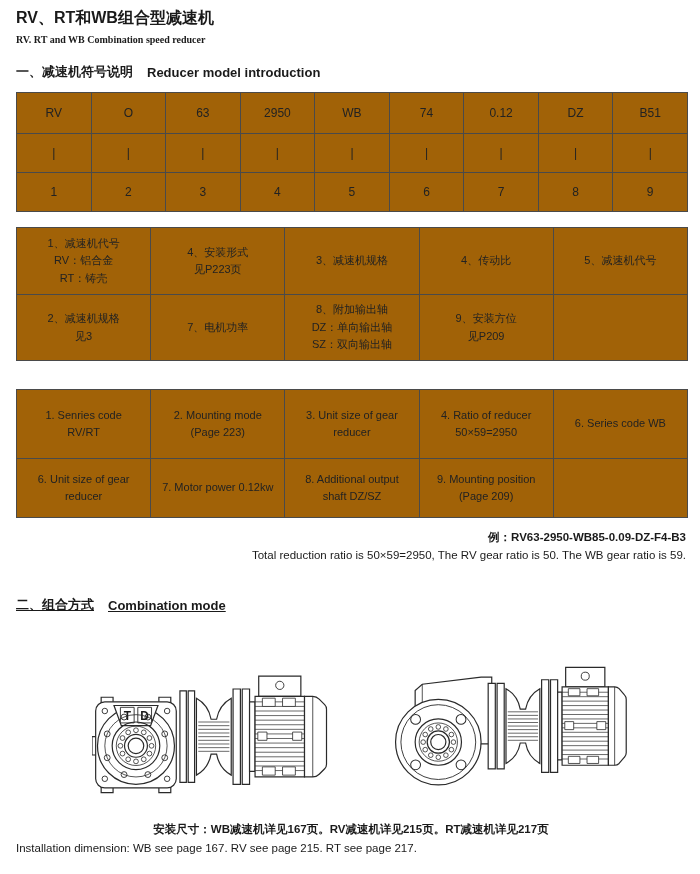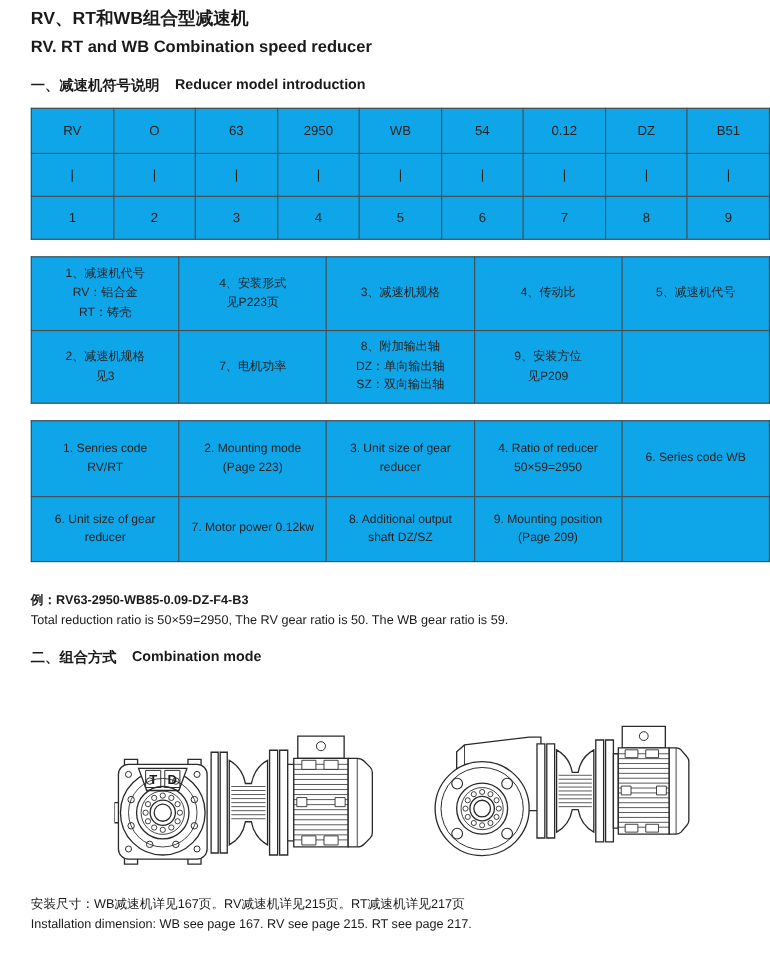--- a/index.html
+++ b/index.html
@@ -3,62 +3,62 @@
 <meta charset="utf-8">
 <style>
   * { box-sizing: border-box; }
   html, body { margin: 0; padding: 0; }
   body {
     width: 700px; height: 874px;
     background: #ffffff;
     color: #1a1a1a;
     font-family: "Liberation Sans", "DejaVu Sans", sans-serif;
   }
-  .page { padding: 8px 14px 0 28px; width: 700px; height: 874px; }
+  .page { padding: 8px 14px 0 16px; width: 700px; height: 874px; }
 
   .title-zh { font-size: 16px; font-weight: bold; margin: 0 0 7px 0; line-height: 1.2; }
-  .title-en { font-size: 15px; font-weight: bold; margin: 0 0 17px 0; line-height: 1.2; }
-
-  .sec-heading { display: flex; align-items: flex-start; gap: 14px; margin: 0 0 11px 0; }
+  .title-en { font-size: 10px; font-weight: bold; margin: 0 0 17px 0; line-height: 1.2; font-family: Liberation Serif, serif; }
+
+  .sec-heading { display: flex; align-items: center; gap: 14px; margin: 0 0 11px 0; }
   .sec-heading .zh { font-size: 13px; font-weight: bold; }
   .sec-heading .en { font-size: 13px; font-weight: bold; }
 
-  table { border-collapse: collapse; width: 672px; table-layout: fixed; background: #0ea5e9; }
+  table { border-collapse: collapse; width: 672px; table-layout: fixed; background: #a16207; }
   td { border: 1px solid #4a4a4a; text-align: center; vertical-align: middle; padding: 2px; }
 
   .t-code { margin-bottom: 15px; }
   .t-code td { font-size: 12px; color: #222; }
   .t-code tr.r-code td { height: 41px; }
   .t-code tr.r-bar td  { height: 39px; font-size: 12px; }
   .t-code tr.r-pos td  { height: 39px; }
 
-  .t-legend { margin-bottom: 15px; }
+  .t-legend { margin-bottom: 28px; }
   .t-legend td { font-size: 11px; line-height: 1.6; white-space: pre-line; color: #222; }
   .t-legend-zh tr.r1 td { height: 67px; }
   .t-legend-zh tr.r2 td { height: 66px; }
   .t-legend-en tr.r1 td { height: 69px; }
   .t-legend-en tr.r2 td { height: 59px; }
-  .t-legend-en { margin-bottom: 26px; }
-
-  .example p { margin: 0; line-height: 18px; font-size: 11.5px; }
+  .t-legend-en { margin-bottom: 10px; }
+
+  .example p { margin: 0; line-height: 18px; font-size: 11.5px; text-align: right; }
   .example .zh { font-weight: bold; }
 
-  .sec-heading.second { margin-top: 16px; margin-bottom: 0; }
+  .sec-heading.second { margin-top: 32px; margin-bottom: 0; text-decoration: underline; }
 
   .drawings {
     margin-top: 24px; height: 168px;
     display: flex; justify-content: space-between; align-items: center;
     padding: 0 58px 0 76px;
   }
   .machine svg { display: block; }
   .machine * { vector-effect: non-scaling-stroke; }
 
   .footer { margin-top: 14px; }
   .footer p { margin: 0; line-height: 19px; font-size: 11.5px; }
-  .footer .zh { font-weight: normal; }
+  .footer .zh { font-weight: bold; text-align: center; }
 </style>
 </head>
 <body>
 
 <div class="page">
 
   <h1 class="title-zh">RV、RT和WB组合型减速机</h1>
   <h2 class="title-en">RV. RT and WB Combination speed reducer</h2>
 
   <div class="sec-heading">
@@ -67,21 +67,21 @@
   </div>
 
   <table class="t-code">
     <tbody>
       <tr class="r-code">
         <td>RV</td>
         <td>O</td>
         <td>63</td>
         <td>2950</td>
         <td>WB</td>
-        <td>54</td>
+        <td>74</td>
         <td>0.12</td>
         <td>DZ</td>
         <td>B51</td>
       </tr>
       <tr class="r-bar">
         <td>|</td>
         <td>|</td>
         <td>|</td>
         <td>|</td>
         <td>|</td>

